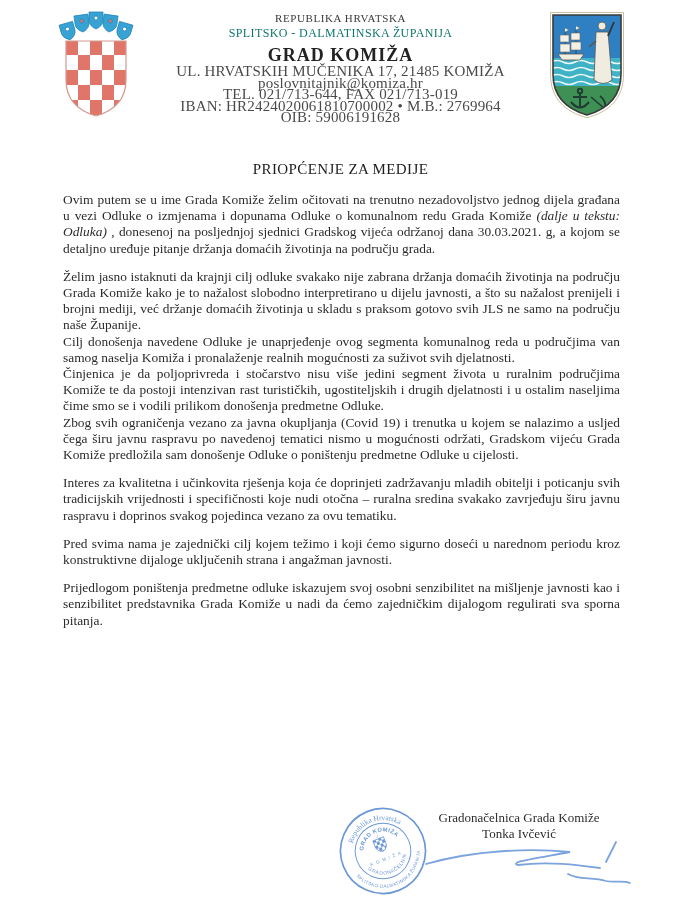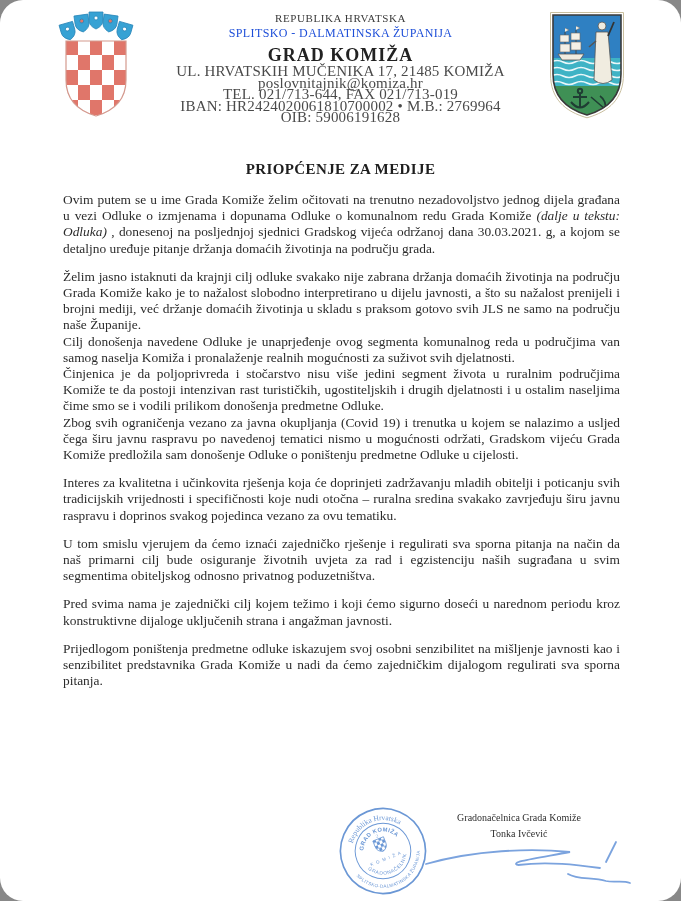--- a/index.html
+++ b/index.html
@@ -4,53 +4,52 @@
 <style>
   html,body { margin:0; padding:0; background:#888; }
   .page {
     position:relative;
     width:681px; height:901px;
     margin:0 auto;
     background:#ffffff;
     overflow:hidden;
     font-family:"Liberation Serif","DejaVu Serif",serif;
     color:#2b2b2b;
-    border-radius:23px;
   }
   
   .header {
     position:absolute; top:10px; left:58px; right:54px;
     display:flex; align-items:flex-start;
   }
   .arms { flex:0 0 auto; }
   .org { flex:1 1 auto; text-align:center; padding-top:2px; }
   .org-line1 { font-size:11px; letter-spacing:0.6px; color:#3a3a3a; }
-  .org-line2 { font-size:12px; letter-spacing:0.4px; margin-top:2px; color:#1d4ed8; }
+  .org-line2 { font-size:12px; letter-spacing:0.4px; margin-top:2px; color:#0f766e; }
   .org-city  { font-size:18px; font-weight:bold; letter-spacing:1px; margin-top:4px; color:#222; }
   .org-small { font-size:15px; line-height:11.6px; color:#4a4a4a; margin-top:0; letter-spacing:0.2px; }
   .org-small div { white-space:nowrap; }
   
   .doc-title {
     position:absolute; top:161px; left:0; right:0;
-    text-align:center; font-weight:bold; font-size:15px; letter-spacing:0.4px; color:#1e1e1e;
+    text-align:center; font-weight:normal; font-size:15px; letter-spacing:0.4px; color:#1e1e1e;
   }
   
   .body-text {
     position:absolute; top:192px; left:63px; width:557px;
     font-size:13.4px; line-height:16.2px;
     text-align:justify;
   }
   .body-text p { margin:0 0 12px 0; }
   .body-text p.tight { margin-bottom:0; }
   .it { font-style:italic; }
   
   .footer { position:absolute; top:798px; left:0; right:0; height:103px; }
   .sig-block {
     position:absolute; left:405px; top:12px; width:228px;
-    text-align:center; font-size:10px; line-height:15.5px; color:#2e2e2e;
+    text-align:center; font-size:13px; line-height:15.5px; color:#2e2e2e;
   }
   .stamp {
     position:absolute; left:334px; top:4px; width:98px; height:98px; opacity:0.92;
   }
   .signature-svg { position:absolute; left:420px; top:40px; width:220px; height:60px; }
 </style>
 </head>
 <body>
 
 <div class="page">
@@ -156,21 +155,20 @@
 
   <div class="doc-title">PRIOPĆENJE ZA MEDIJE</div>
 
   <div class="body-text">
     <p><span>Ovim putem se u ime Grada Komiže želim očitovati na trenutno nezadovoljstvo jednog dijela građana u vezi Odluke o izmjenama i dopunama Odluke o komunalnom redu Grada Komiže </span><span class="it">(dalje u tekstu: Odluka)</span><span> , donesenoj na posljednjoj sjednici Gradskog vijeća održanoj dana 30.03.2021. g, a kojom se detaljno uređuje pitanje držanja domaćih životinja na području grada.</span></p>
     <p class="tight">Želim jasno istaknuti da krajnji cilj odluke svakako nije zabrana držanja domaćih životinja na području Grada Komiže kako je to nažalost slobodno interpretirano u dijelu javnosti, a što su nažalost prenijeli i brojni mediji, već držanje domaćih životinja u skladu s praksom gotovo svih JLS ne samo na području naše Županije.</p>
     <p class="tight">Cilj donošenja navedene Odluke je unaprjeđenje ovog segmenta komunalnog reda u područjima van samog naselja Komiža i pronalaženje realnih mogućnosti za suživot svih djelatnosti.</p>
     <p class="tight">Činjenica je da poljoprivreda i stočarstvo nisu više jedini segment života u ruralnim područjima Komiže te da postoji intenzivan rast turističkih, ugostiteljskih i drugih djelatnosti i u ostalim naseljima čime smo se i vodili prilikom donošenja predmetne Odluke.</p>
     <p>Zbog svih ograničenja vezano za javna okupljanja (Covid 19) i trenutka u kojem se nalazimo a usljed čega širu javnu raspravu po navedenoj tematici nismo u mogućnosti održati, Gradskom vijeću Grada Komiže predložila sam donošenje Odluke o poništenju predmetne Odluke u cijelosti.</p>
     <p>Interes za kvalitetna i učinkovita rješenja koja će doprinjeti zadržavanju mladih obitelji i poticanju svih tradicijskih vrijednosti i specifičnosti koje nudi otočna – ruralna sredina svakako zavrjeđuju širu javnu raspravu i doprinos svakog pojedinca vezano za ovu tematiku.</p>
-    <p>U tom smislu vjerujem da ćemo iznaći zajedničko rješenje i regulirati sva sporna pitanja na način da naš primarni cilj bude osiguranje životnih uvjeta za rad i egzistenciju naših sugrađana u svim segmentima obiteljskog odnosno privatnog poduzetništva.</p>
     <p>Pred svima nama je zajednički cilj kojem težimo i koji ćemo sigurno doseći u narednom periodu kroz konstruktivne dijaloge uključenih strana i angažman javnosti.</p>
     <p>Prijedlogom poništenja predmetne odluke iskazujem svoj osobni senzibilitet na mišljenje javnosti kao i senzibilitet predstavnika Grada Komiže u nadi da ćemo zajedničkim dijalogom regulirati sva sporna pitanja.</p>
   </div>
 
   <div class="footer">
 
     <svg class="stamp" viewBox="0 0 120 120">
       <defs>
         <path id="arcTop" d="M22,60 A38,38 0 0 1 98,60"></path>
         <path id="arcBot" d="M15,60 A45,45 0 0 0 105,60"></path>

